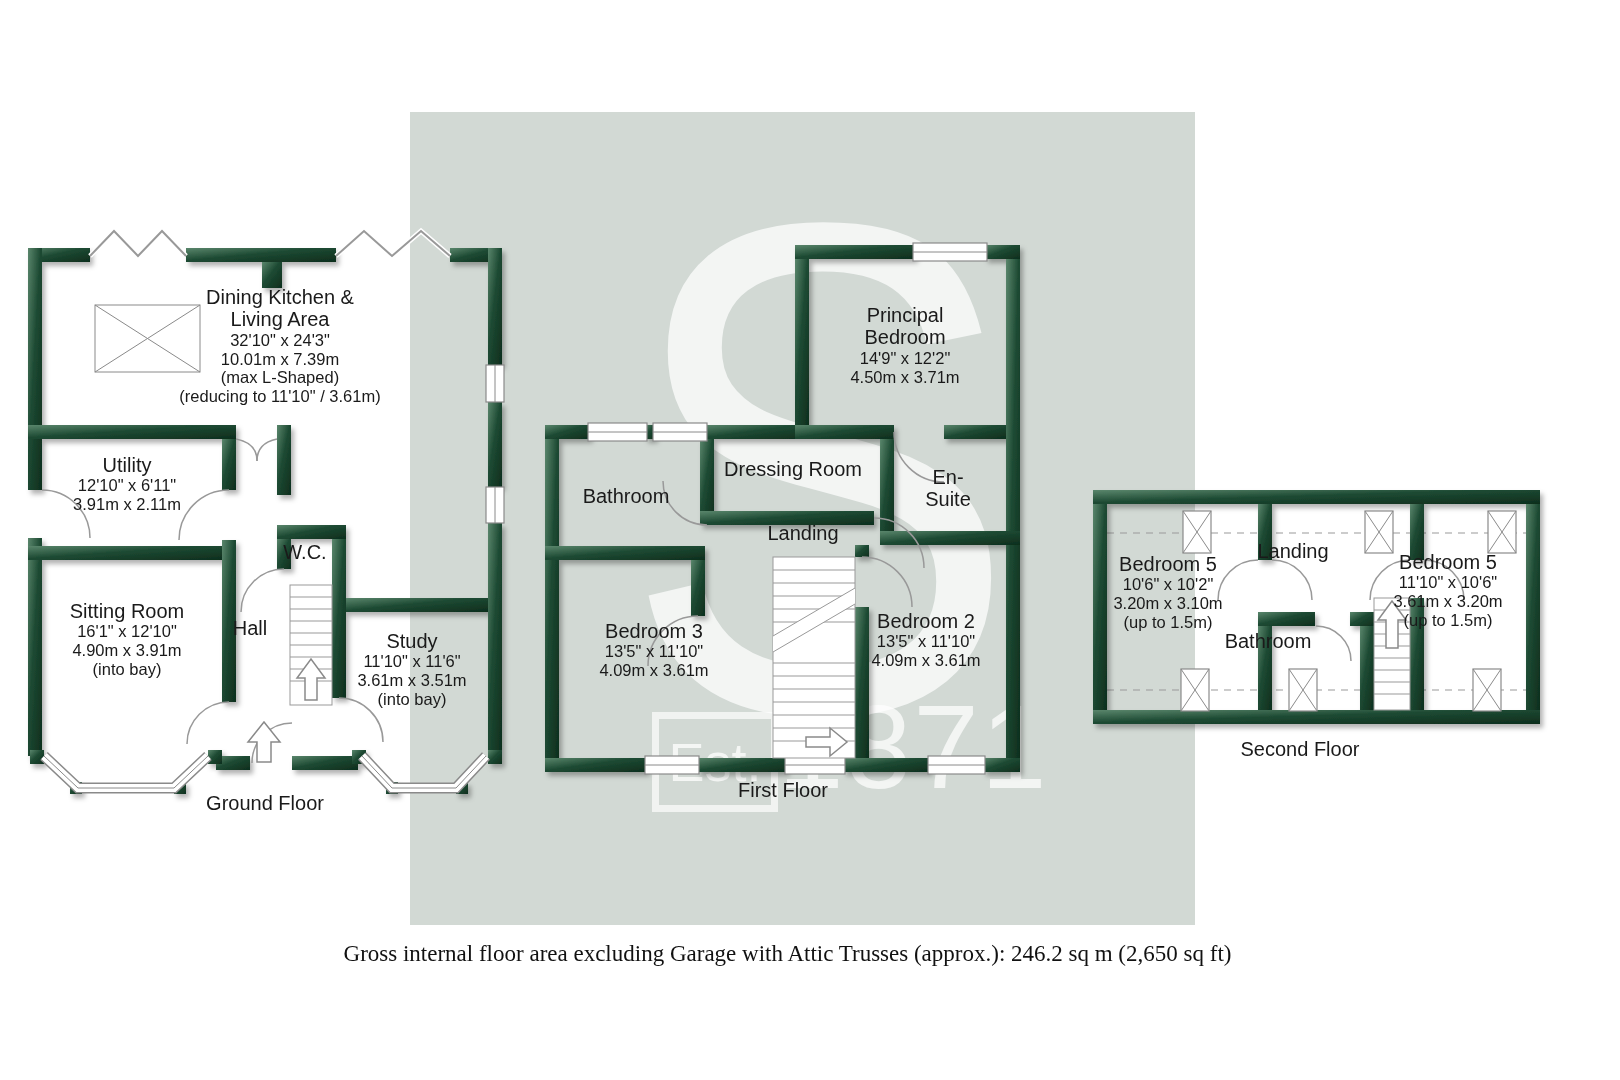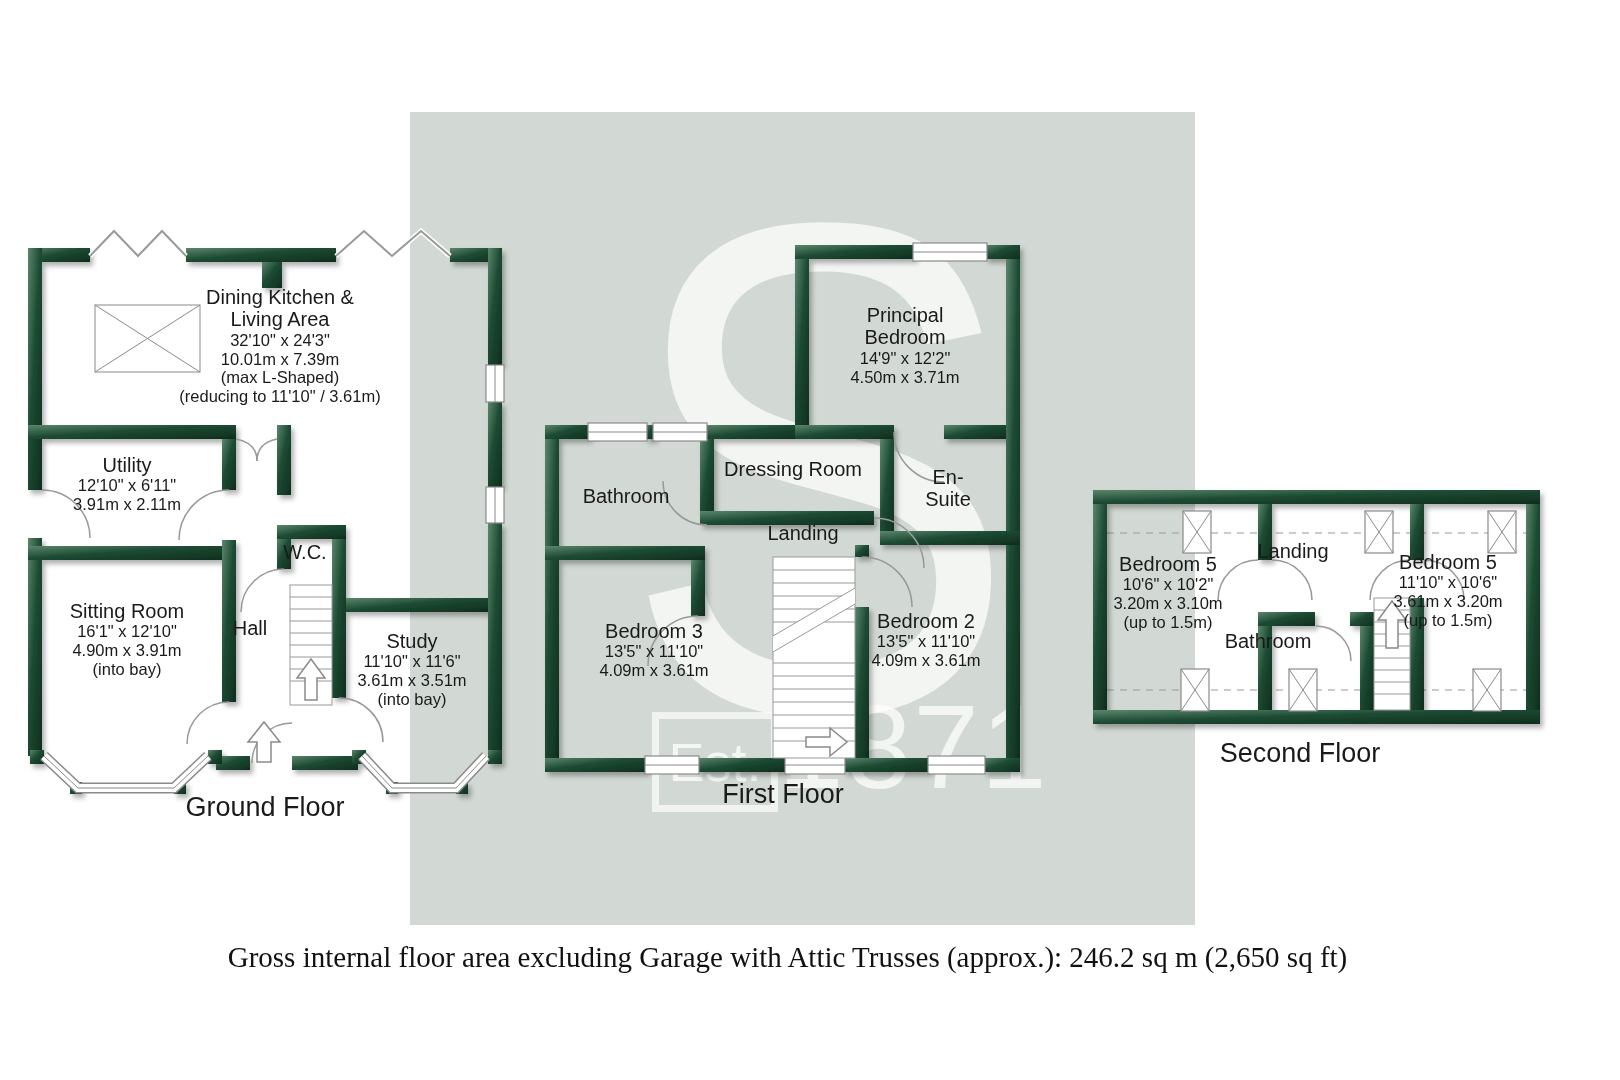--- a/index.html
+++ b/index.html
@@ -10,23 +10,23 @@
   .wm{position:absolute;color:rgba(255,255,255,0.72);font-family:"Liberation Sans",sans-serif;}
   #wm-letter{left:820px;top:118px;font-size:700px;line-height:1;transform:translateX(-50%) scaleX(0.85);}
   #wm-est{left:652px;top:712px;width:112px;height:86px;border:7px solid rgba(255,255,255,0.68);
           display:flex;align-items:center;justify-content:center;font-size:54px;color:rgba(255,255,255,0.75);}
   #wm-year{left:778px;top:688px;font-size:118px;line-height:1;letter-spacing:2px;color:rgba(255,255,255,0.72);}
   #plansvg{position:absolute;left:0;top:0;}
   
   .room-label{position:absolute;transform:translateX(-50%);text-align:center;width:max-content;z-index:5;}
   .room-name{font-size:20px;line-height:1.12;white-space:pre-line;}
   .room-dims{font-size:16.5px;line-height:1.14;white-space:pre-line;}
-  .floor-title{position:absolute;transform:translateX(-50%);font-size:27px;z-index:5;width:max-content;}
+  .floor-title{position:absolute;transform:translateX(-50%);font-size:20px;z-index:5;width:max-content;}
   .footer-line{position:absolute;left:0;width:1575px;text-align:center;
-               font-family:"Liberation Serif",serif;font-size:29px;color:#111;z-index:5;}
+               font-family:"Liberation Serif",serif;font-size:23px;color:#111;z-index:5;}
 </style>
 </head>
 <body>
 
 <div id="page">
 
   <div id="backdrop"></div>
 
   <div>
     <div id="wm-letter" class="wm">S</div>

